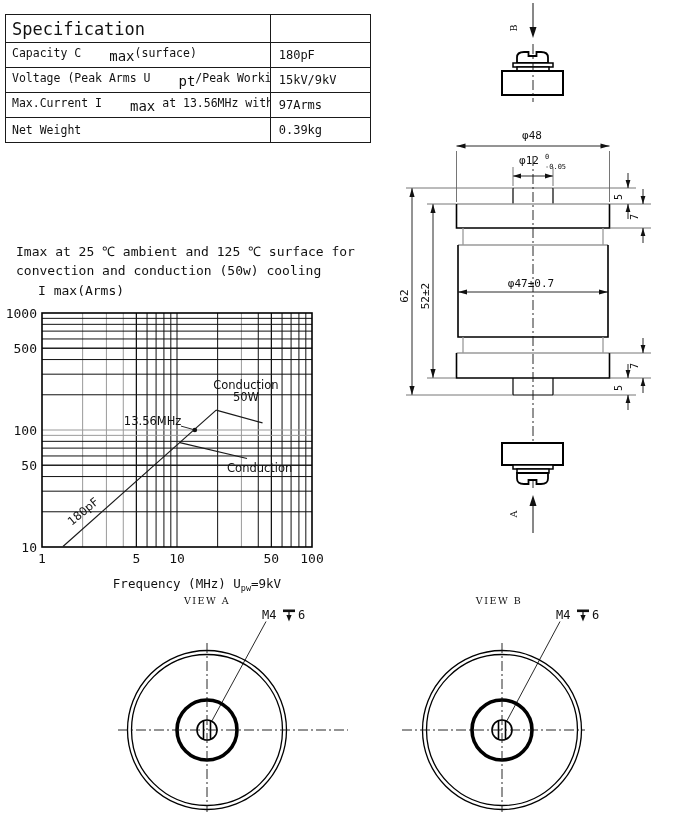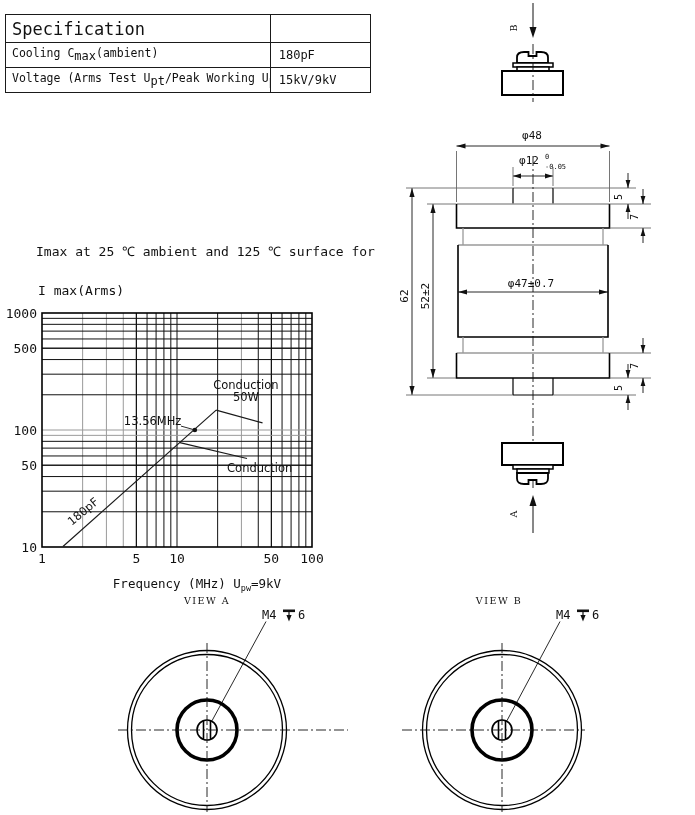--- a/index.html
+++ b/index.html
@@ -5,23 +5,23 @@
   html,body{margin:0;padding:0;}
   body{width:695px;height:815px;background:#ffffff;position:relative;overflow:hidden;
        font-family:"DejaVu Sans Mono", monospace;color:#111;}
   .page{position:absolute;inset:0;background:#fff;}
   table.spec{position:absolute;left:5px;top:14px;width:366px;border-collapse:collapse;table-layout:fixed;}
   table.spec th, table.spec td{border:1.5px solid #1a1a1a;padding:0 0 0 6px;text-align:left;
        white-space:nowrap;overflow:hidden;font-weight:normal;}
   table.spec th.hdr{height:27px;font-size:17px;}
   table.spec td{height:24px;font-size:11.5px;}
   table.spec td.c-val{font-size:12px;padding-left:8px;}
-  table.spec sub{font-size:12px;}
+  table.spec sub{font-size:14px;margin-left:28px;}
   .col-label{width:264px;} .col-val{width:100px;}
-  .chart-title{position:absolute;left:36px;top:243px;font-size:13px;line-height:1.45;color:#111;}
+  .chart-title{position:absolute;left:16px;top:243px;font-size:13px;line-height:1.45;color:#111;}
   svg{position:absolute;overflow:visible;}
   #chart-svg{left:0;top:278px;}
   #side-svg{left:395px;top:0;}
   #viewA-svg{left:60px;top:590px;}
   #viewB-svg{left:360px;top:590px;}
   text{fill:#111;}
 </style>
 </head>
 <body>
 
@@ -33,32 +33,41 @@
         <col class="col-val">
       </colgroup>
     <thead>
       <tr>
         <th class="hdr">Specification</th>
         <th class="hdr"></th>
       </tr>
     </thead>
     <tbody id="spec-body">
         <tr>
-          <td><span>Cooling C</span><sub>max</sub><span>(ambient)</span></td>
+          <td><span>Capacity C</span><sub>max</sub><span>(surface)</span></td>
           <td class="c-val">180pF</td>
         </tr>
         <tr>
-          <td><span>Voltage (Arms Test U</span><sub>pt</sub><span>/Peak Working U</span><sub>pw</sub></td>
+          <td><span>Voltage (Peak Arms U</span><sub>pt</sub><span>/Peak Working U</span><sub>pw</sub></td>
           <td class="c-val">15kV/9kV</td>
+        </tr>
+        <tr>
+          <td><span>Max.Current I</span><sub>max</sub><span> at 13.56MHz with</span></td>
+          <td class="c-val">97Arms</td>
+        </tr>
+        <tr>
+          <td><span>Net Weight</span></td>
+          <td class="c-val">0.39kg</td>
         </tr>
       </tbody>
   </table>
 
   <div class="chart-title">
     <div>Imax at 25 ℃ ambient and 125 ℃ surface for</div>
+    <div>convection and conduction (50w) cooling</div>
   </div>
 
   <svg id="chart-svg" width="350" height="318">
       <g>
         <line x1="82.63904941463747" y1="35" x2="82.63904941463747" y2="269" stroke="#9a9a9a" stroke-width="1"></line>
         <line x1="106.41136938715442" y1="35" x2="106.41136938715442" y2="269" stroke="#9a9a9a" stroke-width="1"></line>
         <line x1="123.27809882927492" y1="35" x2="123.27809882927492" y2="269" stroke="#9a9a9a" stroke-width="1"></line>
         <line x1="136.36095058536256" y1="35" x2="136.36095058536256" y2="269" stroke="#111" stroke-width="1"></line>
         <line x1="147.0504188017919" y1="35" x2="147.0504188017919" y2="269" stroke="#111" stroke-width="1"></line>
         <line x1="156.08823540192466" y1="35" x2="156.08823540192466" y2="269" stroke="#111" stroke-width="1"></line>

